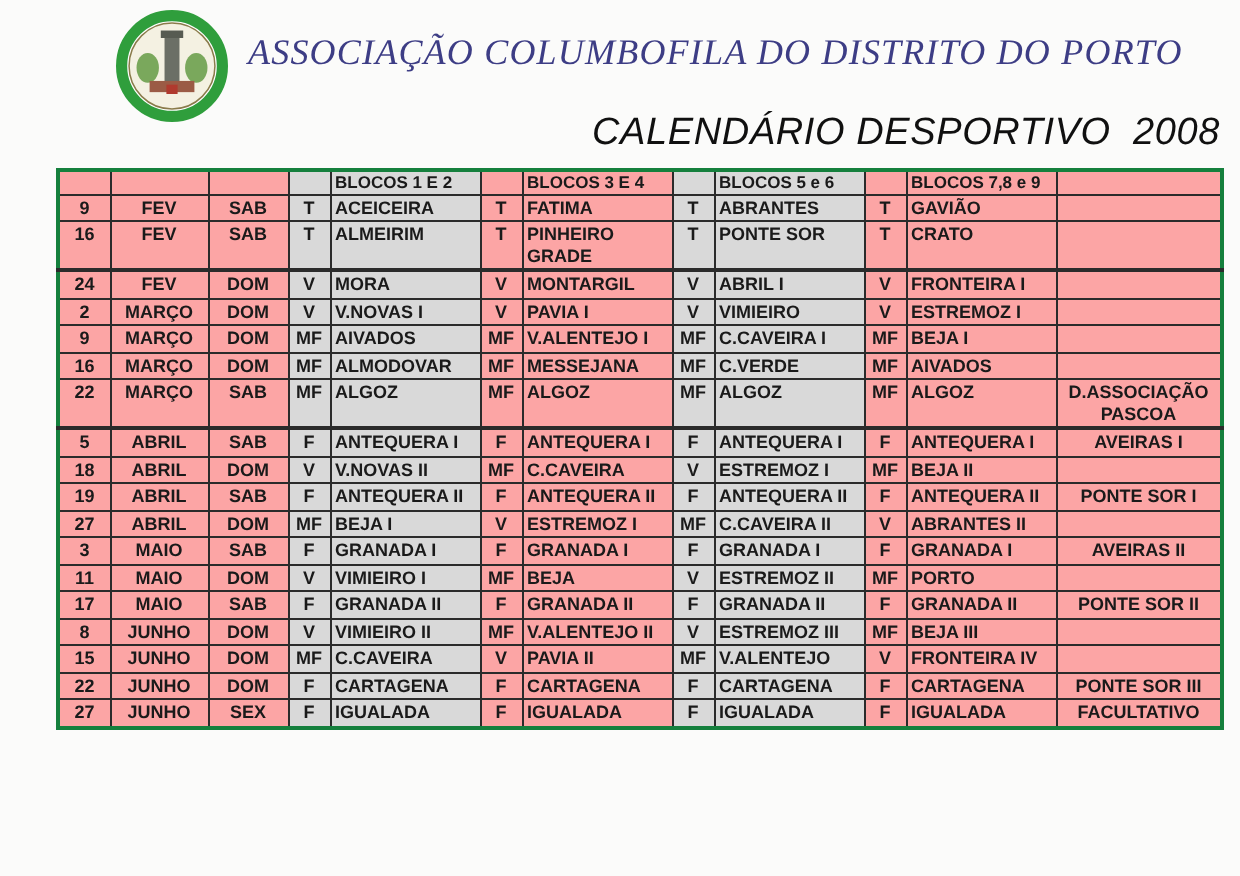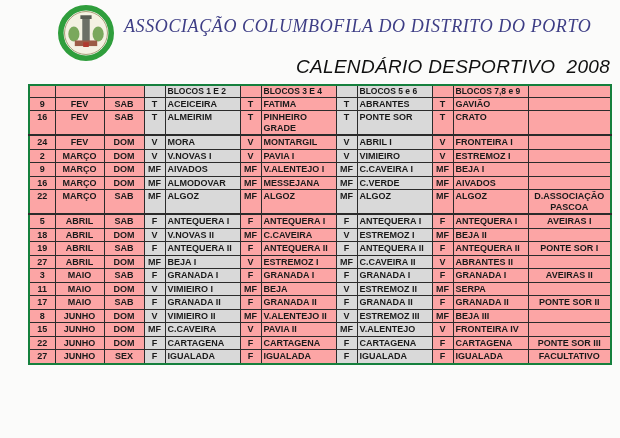--- a/index.html
+++ b/index.html
@@ -286,21 +286,21 @@
           <td class="c-day">11</td>
           <td class="c-month">MAIO</td>
           <td class="c-dow">DOM</td>
           <td class="c-code shade">V</td>
           <td class="c-loc shade">VIMIEIRO I</td>
           <td class="c-code">MF</td>
           <td class="c-loc">BEJA</td>
           <td class="c-code shade">V</td>
           <td class="c-loc shade">ESTREMOZ II</td>
           <td class="c-code">MF</td>
-          <td class="c-loc">SERPA</td>
+          <td class="c-loc">PORTO</td>
           <td class="c-note"></td>
         </tr>
         <tr>
           <td class="c-day">17</td>
           <td class="c-month">MAIO</td>
           <td class="c-dow">SAB</td>
           <td class="c-code shade">F</td>
           <td class="c-loc shade">GRANADA II</td>
           <td class="c-code">F</td>
           <td class="c-loc">GRANADA II</td>

